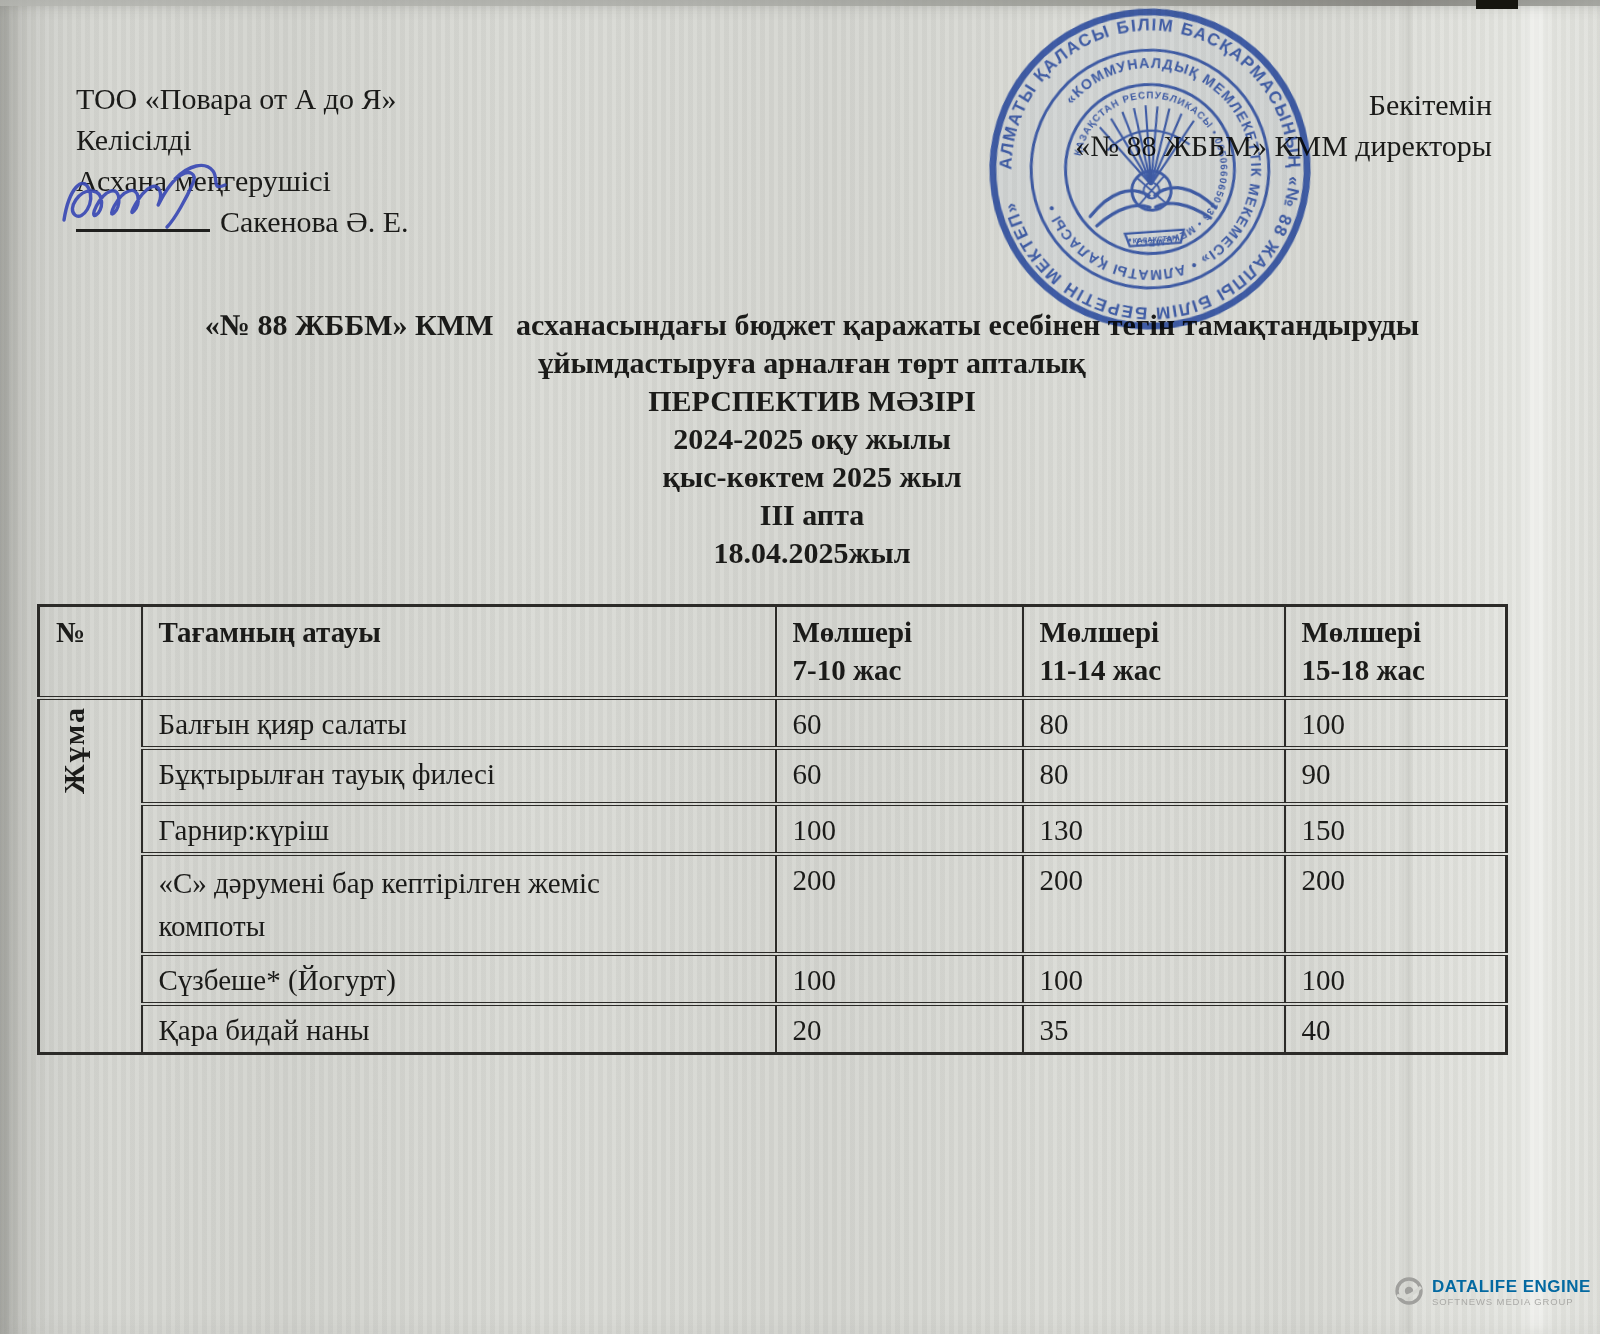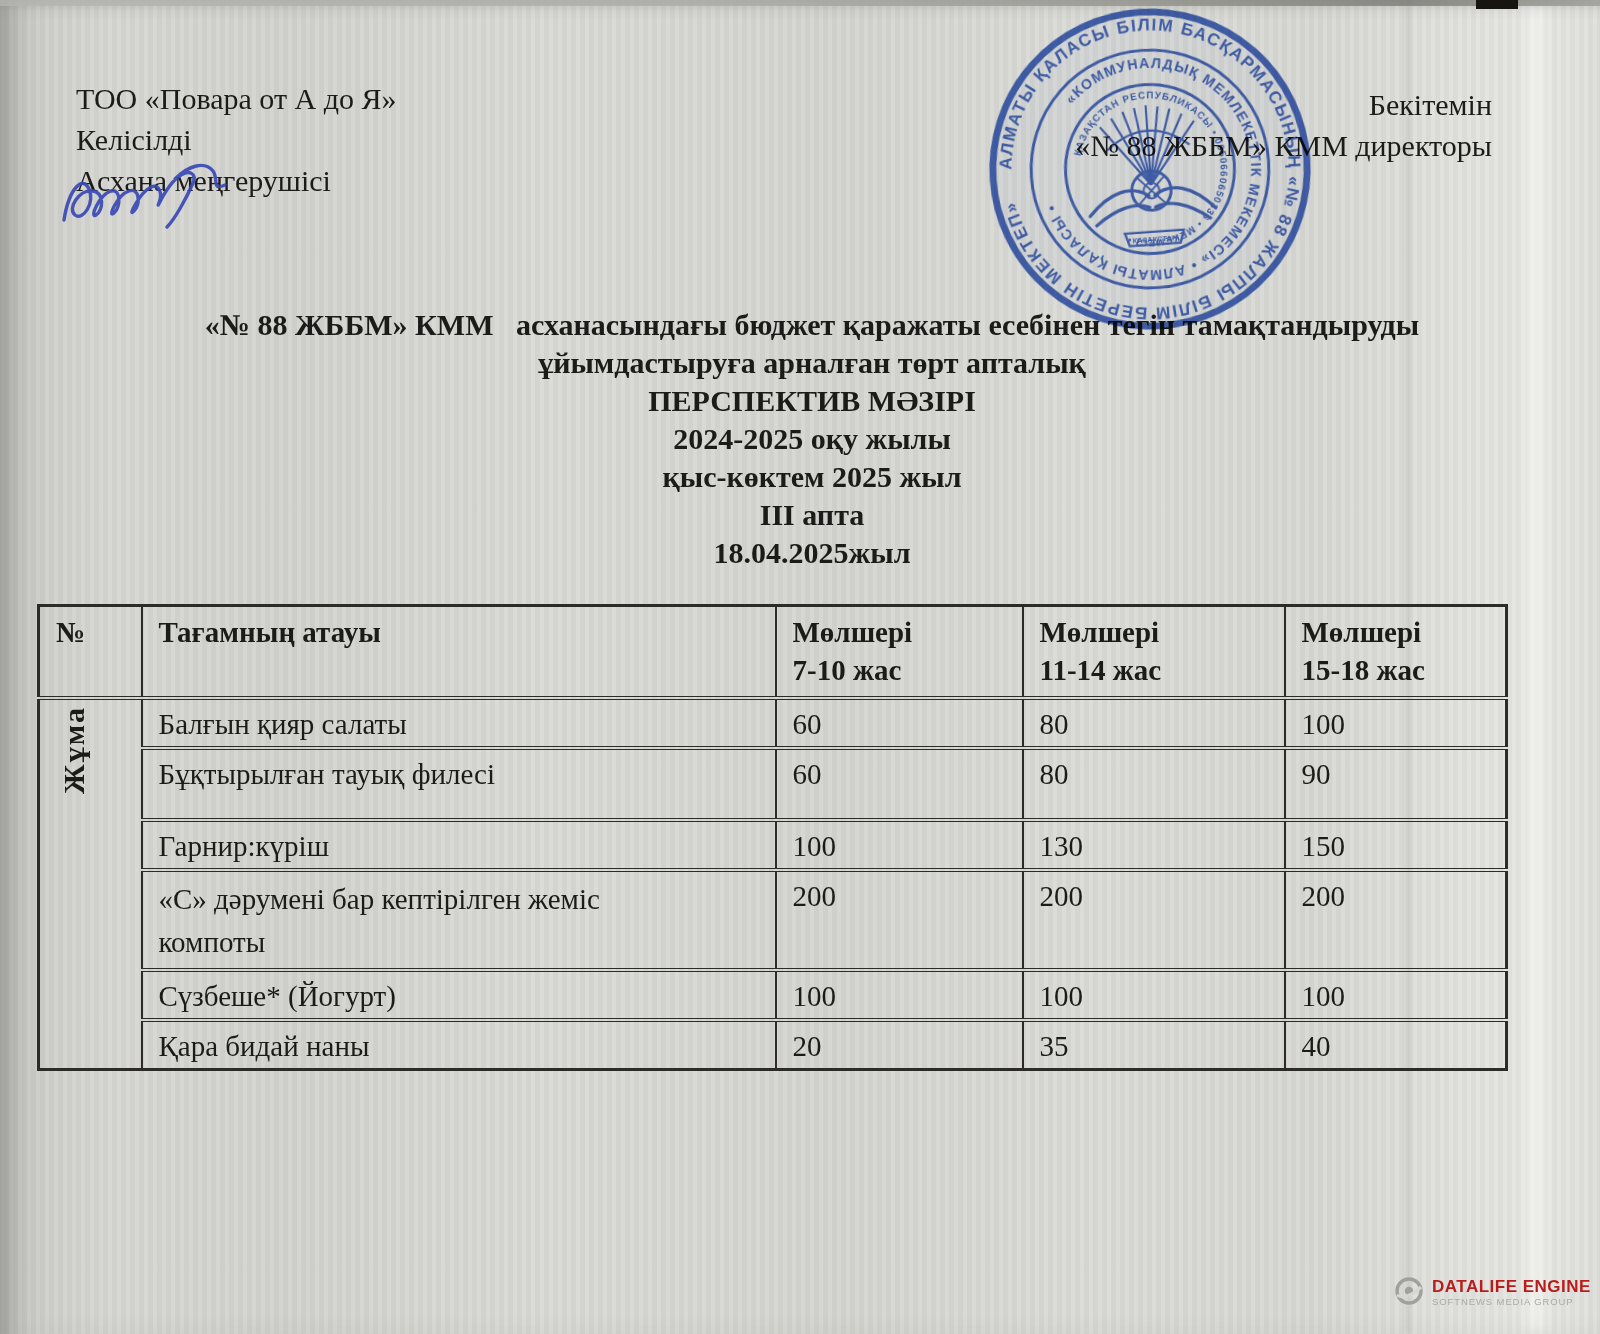--- a/index.html
+++ b/index.html
@@ -42,44 +42,47 @@
 
   
   .menu{position:absolute;left:37px;top:604px;border-collapse:collapse;table-layout:fixed;z-index:3;
     font-size:29px;}
   .menu th,.menu td{border:2.5px solid #2c2b28;vertical-align:top;padding:6px 10px 4px 16px;text-align:left;
     font-weight:400;overflow:hidden;}
   .menu{border:3.5px solid #2c2b28;}
   .menu td{border-top-width:4px;border-top-style:double;}
   .menu th{font-weight:700;line-height:38px;}
   .hrow{height:92px;}
-  .tr1{height:46px;}.tr2{height:72px;}.tr3{height:46px;}.tr4{height:88px;}.tr5{height:45px;}.tr6{height:42px;padding-left:10px;}
+  .tr1{height:46px;}.tr2{height:56px;}.tr3{height:46px;}.tr4{height:88px;}.tr5{height:45px;}.tr6{height:42px;padding-left:10px;}
   .daycell{vertical-align:middle;text-align:center;padding:0;}
   .vert{writing-mode:vertical-rl;transform:rotate(180deg);font-weight:700;font-size:30px;letter-spacing:2px;display:inline-block;}
   .dish-wrap{max-width:505px;line-height:43px;}
   .menu td{line-height:36px;}
 
   
   .watermark{position:absolute;left:1394px;top:1276px;display:flex;align-items:center;gap:8px;z-index:6;
     font-family:"Liberation Sans","DejaVu Sans",sans-serif;}
-  .wm-name{font-size:17px;font-weight:700;letter-spacing:.5px;color:#b91c1c;line-height:18px;}
+  .wm-name{font-size:17px;font-weight:700;letter-spacing:.5px;color:#0369a1;line-height:18px;}
   .wm-sub{font-size:9.5px;letter-spacing:.9px;color:#a9a9a6;line-height:12px;}
 </style>
 </head>
 <body>
 
 <div class="scan-top"></div>
 <div class="scan-notch"></div>
 <div class="streak"></div>
 <div class="fold"></div>
 
 <div class="approval-left">
   <div>ТОО «Повара от А до Я»</div>
   <div>Келісілді</div>
   <div>Асхана меңгерушісі</div>
+  <div>
+    <span class="uline w-left"></span><span>Сакенова Ә. Е.</span>
+  </div>
 </div>
 
 <div class="signature">
   <svg width="195" height="95" viewBox="0 0 195 95">
     <path d="M10,72 C15,40 29,27 35,41 C41,55 29,73 21,67 C13,61 25,41 39,43 C51,45 49,63 42,67 C35,71 45,47 57,43 C67,40 67,59 60,65 C53,71 63,47 75,43 C85,39 87,55 80,63 C73,71 85,45 97,39 C105,36 109,45 105,55 C101,65 113,35 127,27 C135,22 143,25 139,35 C133,49 121,71 113,79 M121,31 C135,17 151,13 159,23 C165,31 157,43 171,37" fill="none" stroke="#3a49b4" stroke-width="3.4" stroke-linecap="round" opacity=".92"></path>
   </svg>
 </div>
 
 <div class="approval-right">
   <div>Бекітемін</div>

